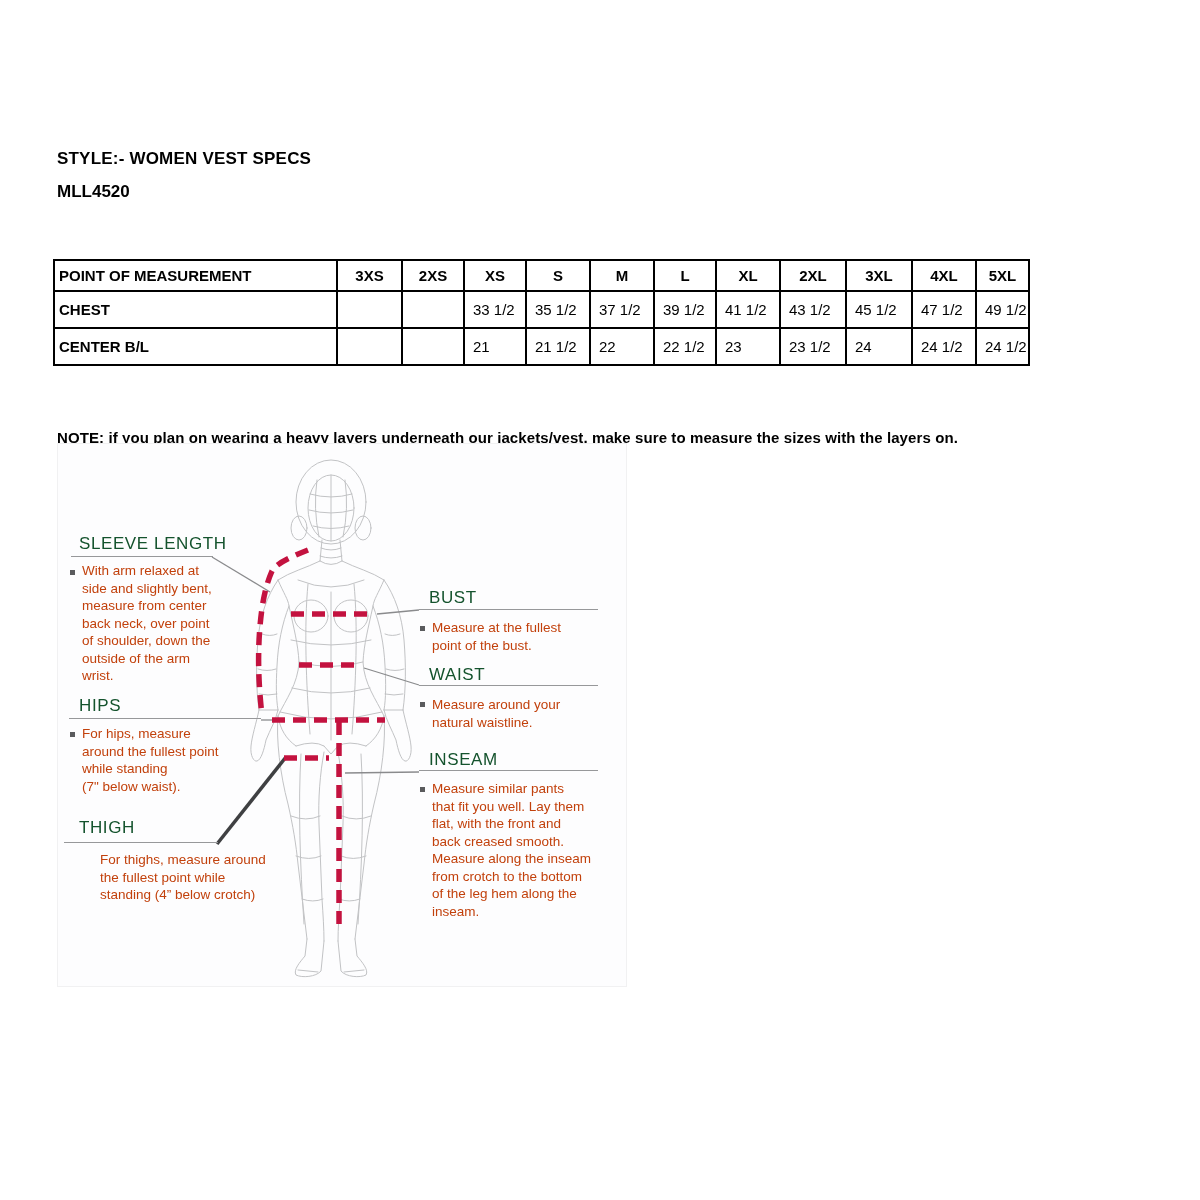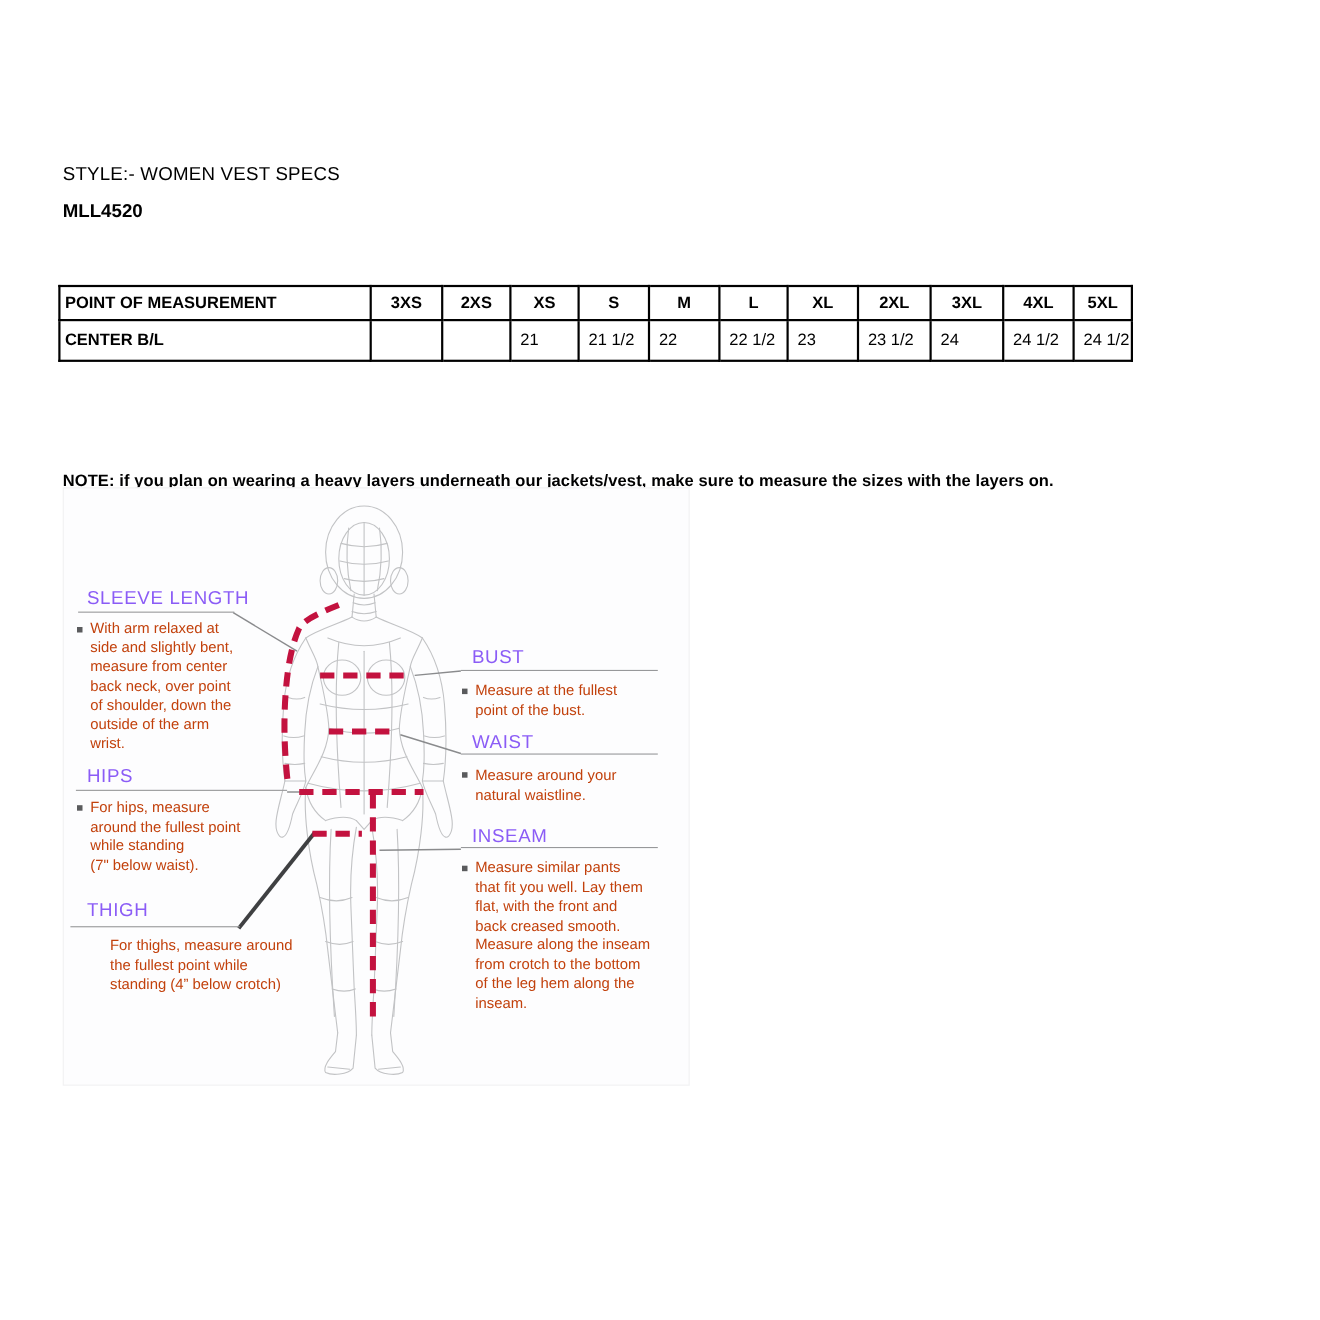--- a/index.html
+++ b/index.html
@@ -1,34 +1,34 @@
 <!DOCTYPE html>
 <html><head>
 <meta charset="utf-8">
 <style>
   html,body{margin:0;padding:0;background:#fff;}
   .page{
     position:relative;width:1200px;height:1200px;background:#ffffff;
     font-family:"Liberation Sans",sans-serif;color:#000;overflow:hidden;
   }
   
-  .title-line{position:absolute;left:57px;top:149px;font-size:17px;font-weight:normal;letter-spacing:.2px;}
+  .title-line{position:absolute;left:57px;top:149px;font-size:17px;font-weight:bold;letter-spacing:.2px;}
   .title-code{position:absolute;left:57px;top:182px;font-size:17px;font-weight:bold;}
   .note-line{position:absolute;left:57px;top:398px;font-size:15px;font-weight:bold;letter-spacing:.1px;margin-top:31px;}
   
   table.size{position:absolute;left:53px;top:259px;border-collapse:collapse;table-layout:fixed;}
   table.size td,table.size th{border:2px solid #000;font-size:15px;vertical-align:middle;padding:0;overflow:hidden;white-space:nowrap;}
   table.size th{font-weight:bold;text-align:center;height:29px;}
   table.size th.pom{text-align:left;padding-left:4px;}
   table.size td{height:35px;font-weight:normal;text-align:left;padding-left:8px;}
   table.size td.rowlabel{font-weight:bold;padding-left:4px;}
   
   .diagram{position:absolute;left:57px;top:443px;width:568px;height:542px;background:#fdfdfe;border:1px solid #f1f1f2;}
   .diagram svg{position:absolute;left:0;top:0;}
-  .dg-head{position:absolute;font-size:17px;font-weight:400;letter-spacing:.6px;color:#8b5cf6;white-space:nowrap;}
+  .dg-head{position:absolute;font-size:17px;font-weight:400;letter-spacing:.6px;color:#14532d;white-space:nowrap;}
   .dg-rule{position:absolute;height:1px;background:#97989a;}
   .dg-body{position:absolute;font-size:13.5px;line-height:17.5px;color:#c2410c;white-space:pre-line;}
   .dg-bullet{position:absolute;width:5px;height:5px;background:#5a5b5d;}
 </style>
 </head>
 <body>
 
 <div class="page">
 
   <div class="title-line">STYLE:- WOMEN VEST SPECS</div>
@@ -58,20 +58,34 @@
       <th>S</th>
       <th>M</th>
       <th>L</th>
       <th>XL</th>
       <th>2XL</th>
       <th>3XL</th>
       <th>4XL</th>
       <th>5XL</th>
     </tr>
     <tr>
+      <td class="rowlabel">CHEST</td>
+      <td></td>
+      <td></td>
+      <td>33 1/2</td>
+      <td>35 1/2</td>
+      <td>37 1/2</td>
+      <td>39 1/2</td>
+      <td>41 1/2</td>
+      <td>43 1/2</td>
+      <td>45 1/2</td>
+      <td>47 1/2</td>
+      <td>49 1/2</td>
+    </tr>
+    <tr>
       <td class="rowlabel">CENTER B/L</td>
       <td></td>
       <td></td>
       <td>21</td>
       <td>21 1/2</td>
       <td>22</td>
       <td>22 1/2</td>
       <td>23</td>
       <td>23 1/2</td>
       <td>24</td>

